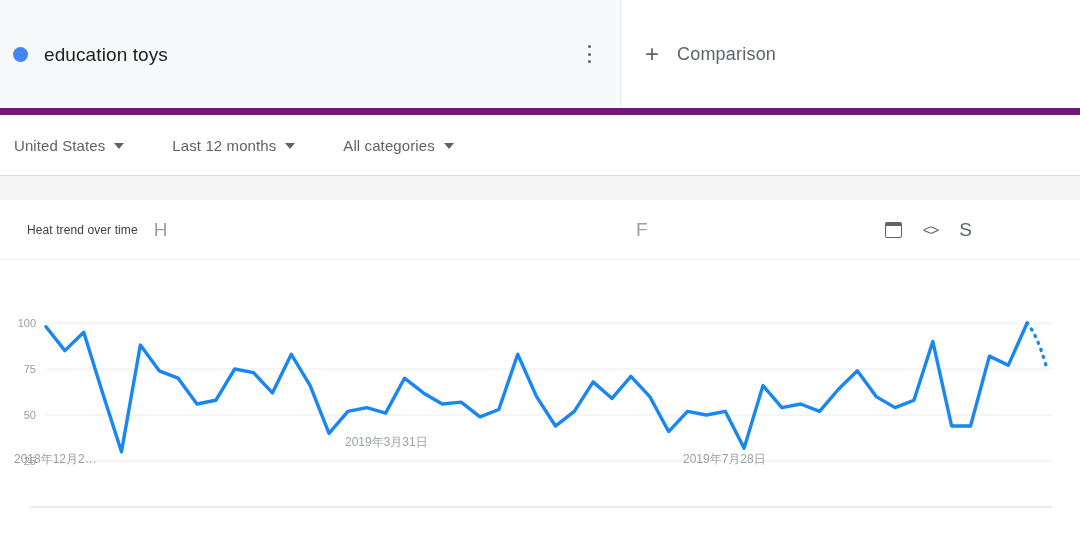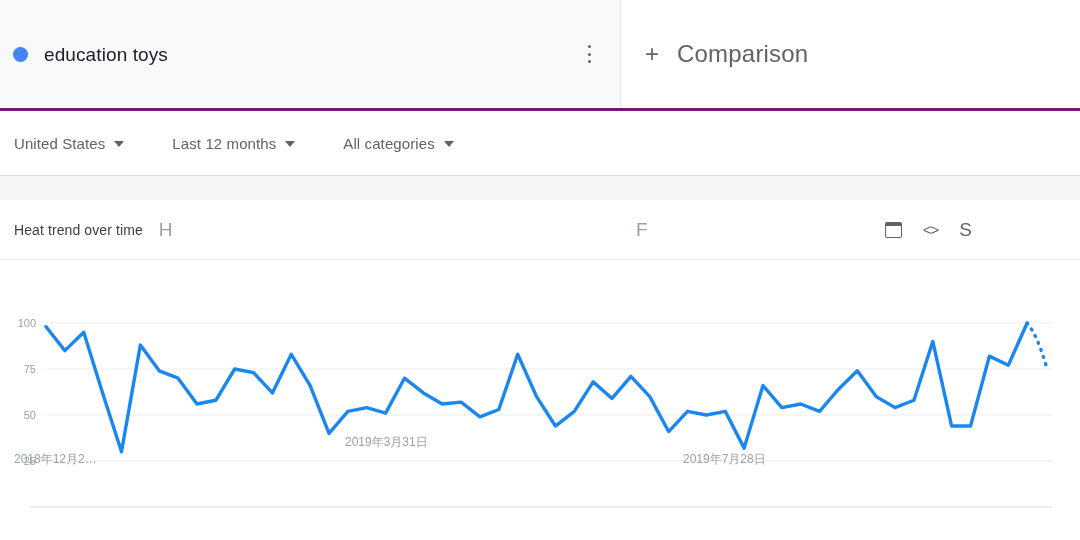--- a/index.html
+++ b/index.html
@@ -53,26 +53,26 @@
     flex: 1; height: 108px; background: #ffffff;
     display: flex; align-items: center;
   }
   .compare-btn {
     display: flex; align-items: center; gap: 18px;
     margin-left: 24px; cursor: pointer;
     background: none; border: none;
     font-family: inherit;
   }
   .plus-icon { font-size: 24px; color: #5f6368; line-height: 1; font-weight: 300; }
-  .compare-label { font-size: 24px; color: #5f6368; letter-spacing: .2px; }
+  .compare-label { font-size: 18px; color: #5f6368; letter-spacing: .2px; }
 
   
   .filter-bar {
     height: 67px; background: #ffffff;
-    border-top: 3px solid #701a75;
+    border-top: 7px solid #701a75;
     display: flex; align-items: center;
     padding-left: 14px;
   }
   .filter {
     display: flex; align-items: center; gap: 9px;
     margin-right: 48px; cursor: pointer;
   }
   .filter-label { font-size: 15px; color: #5f6368; letter-spacing: .1px; }
   .caret {
     width: 0; height: 0;
@@ -86,21 +86,21 @@
   .gap-band { height: 25px; background: #f5f5f5; border-top: 1px solid #dadce0; }
 
   
   .chart-card { background: #ffffff; height: 340px; position: relative; }
   .chart-head {
     height: 60px; display: flex; align-items: center;
     position: relative; padding: 0 0 0 14px;
     border-bottom: 1px solid #eceff1;
   }
   .chart-title {
-    font-size: 14px; color: #3c4043; letter-spacing: .1px;
+    font-size: 12px; color: #3c4043; letter-spacing: .1px; margin-left: 13px;
   }
   .glyph {
     color: #9aa0a6; font-size: 19px; line-height: 1;
     font-family: "Liberation Sans", sans-serif;
   }
   .glyph-h { margin-left: 16px; }
   .glyph-f { position: absolute; left: 636px; top: 20px; }
   .head-icons {
     position: absolute; right: 108px; top: 50%;
     transform: translateY(-50%);

